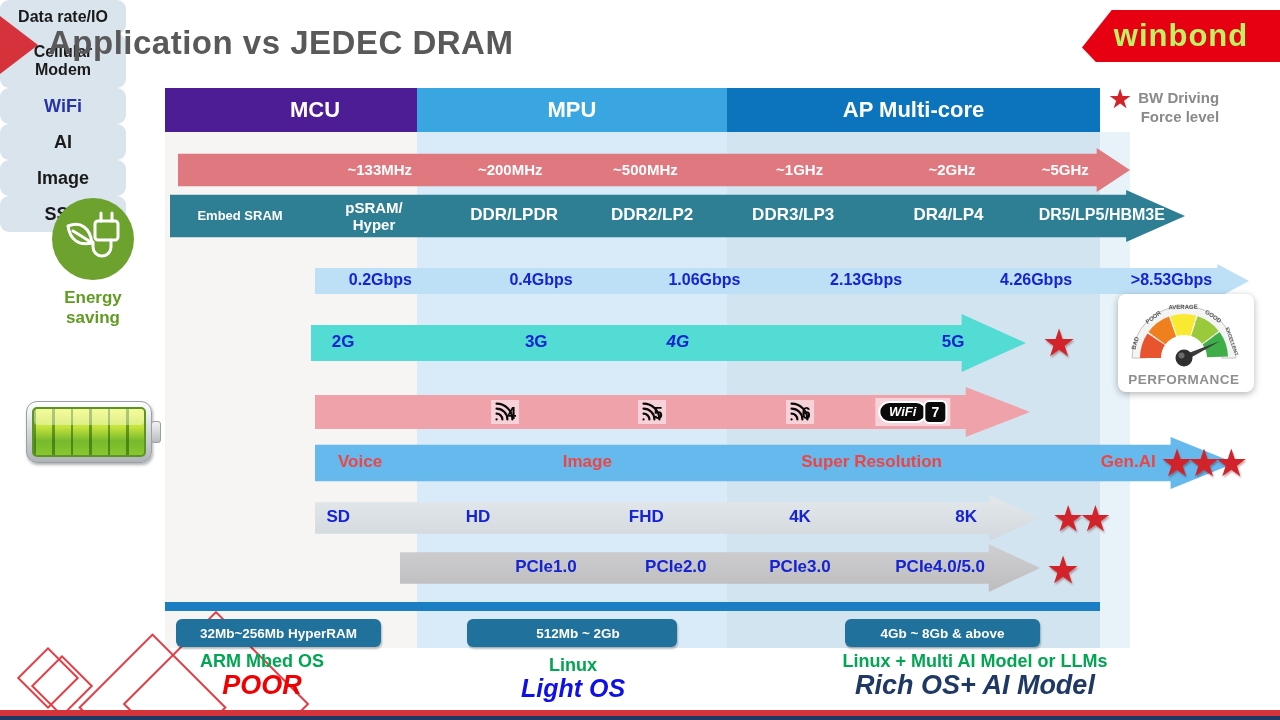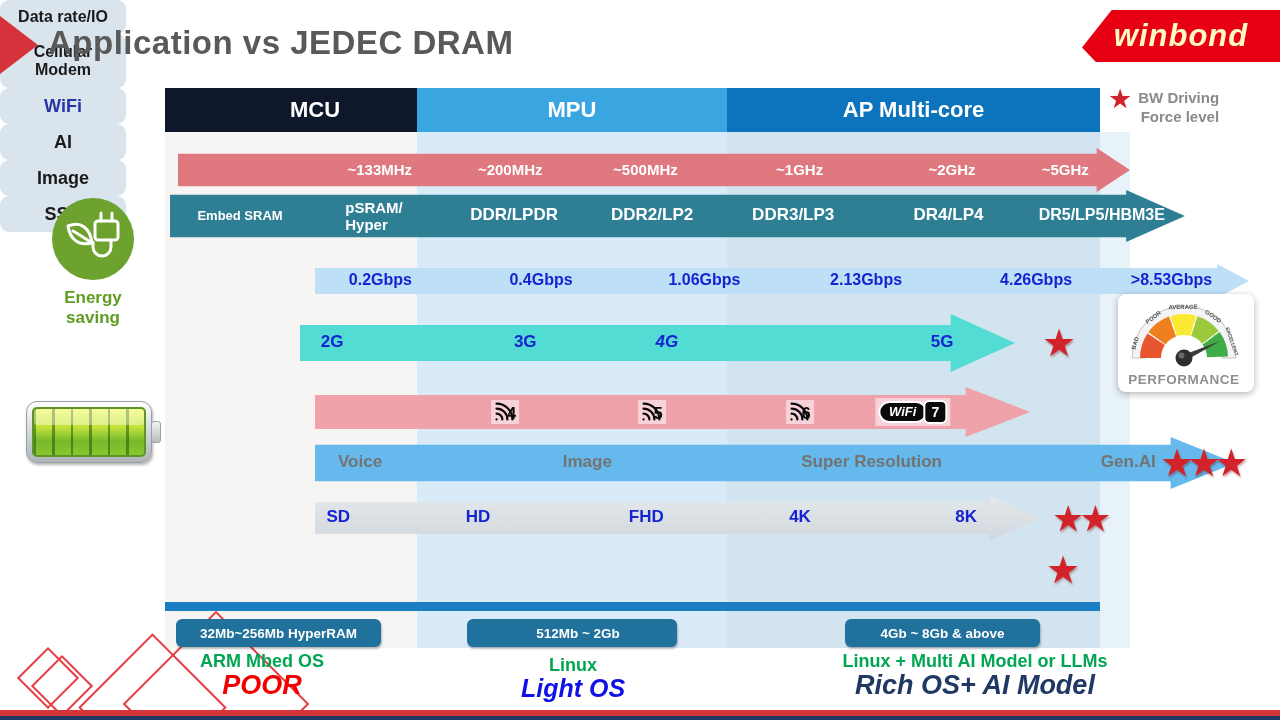--- a/index.html
+++ b/index.html
@@ -9,41 +9,41 @@
   .abs { position:absolute; }
   .pre { white-space:pre-line; }
 
   
   .chev { left:0; top:16px; width:38px; height:58px; background:#D6323B;
           clip-path:polygon(0 0,100% 50%,0 100%); }
   .title { left:48px; top:24px; font-size:33px; font-weight:bold; color:#595959; letter-spacing:.5px; }
   .logo { right:0; top:10px; width:198px; height:52px; background:#E60012;
           clip-path:polygon(15% 0,100% 0,100% 100%,7% 100%,0 72%);
           display:flex; align-items:center; justify-content:center; }
-  .logo span { color:#fef9c3; font-weight:bold; font-style:italic; font-size:31px; letter-spacing:1px; }
+  .logo span { color:#bef264; font-weight:bold; font-size:31px; letter-spacing:1px; }
   .bw-legend { left:1108px; top:84px; display:flex; align-items:flex-start; }
   .bw-legend .st { color:#D2232A; font-size:27px; line-height:30px; }
   .bw-legend .tx { color:#8A8A8A; font-weight:bold; font-size:15px; line-height:19px; margin-left:6px; margin-top:4px;text-align:right; }
 
   
   .colhdr { top:88px; height:44px; display:flex; align-items:center; justify-content:center;
             color:#fff; font-weight:bold; font-size:22px; }
   .band { top:132px; height:516px; }
 
   
   .lbox { left:176px; width:126px; background:#D9E4ED; border-radius:9px;
           display:flex; align-items:center; justify-content:center;
           font-weight:bold; color:#1a1a1a; text-align:center; line-height:1.15; }
 
   
   .arrow { position:absolute; }
   .arrow .bg { position:absolute; inset:0; filter:drop-shadow(1px 2px 2px rgba(0,0,0,.18)); }
   .al { position:absolute; transform:translateX(-50%); font-weight:bold; white-space:nowrap; top:50%; margin-top:-.62em; }
   .blue-v { color:#1523D2; }
-  .navy-v { color:#737373; }
+  .navy-v { color:#ef4444; }
   .white-v { color:#fff; }
 
   .star { position:absolute; color:#D2232A; text-shadow:1px 2px 2px rgba(110,0,0,.35);
           font-family:"DejaVu Sans", sans-serif; line-height:1; }
 
   
   .wifi-ic { position:absolute; top:50%; transform:translate(-50%,-50%);
              background:#F8D2D9; display:flex; align-items:flex-end; padding:2px 3px; }
   .wifi-ic b { font-size:16px; color:#0a0a0a; margin-left:-7px; line-height:1; }
   .wifi7 { position:absolute; top:50%; transform:translate(-50%,-50%);
@@ -108,21 +108,21 @@
   <div class="abs title">Application vs JEDEC DRAM</div>
   <div class="abs logo">
     <span>winbond</span>
   </div>
   <div class="abs bw-legend">
     <span class="st">★</span>
     <span class="tx pre">BW Driving
 Force level</span>
   </div>
 
-  <div class="abs colhdr" style="left:165px;width:300px;background:#0f172a;">
+  <div class="abs colhdr" style="left:165px;width:300px;background:#4c1d95;">
     <span>MCU</span>
     </div>
   <div class="abs colhdr" style="left:417px;width:310px;background:#39A5E1;">
     <span>MPU</span>
     </div>
   <div class="abs colhdr" style="left:727px;width:373px;background:#0C74BC;">
     <span>AP Multi-core</span>
     </div>
 
   <div class="arrow" style="left:178px;top:148px;width:952px;height:44px;">
@@ -131,21 +131,21 @@
     <span class="al white-v" style="left:34.9%;font-size:15px;">~200MHz</span>
     <span class="al white-v" style="left:49.1%;font-size:15px;">~500MHz</span>
     <span class="al white-v" style="left:65.3%;font-size:15px;">~1GHz</span>
     <span class="al white-v" style="left:81.3%;font-size:15px;">~2GHz</span>
     <span class="al white-v" style="left:93.2%;font-size:15px;">~5GHz</span>
   </div>
 
   <div class="arrow" style="left:170px;top:190px;width:1015px;height:52px;">
     <div class="bg" style="background:#2F7F94;clip-path:polygon(0 9%,94.2% 9%,94.2% 0,100% 50%,94.2% 100%,94.2% 91%,0 91%);"></div>
     <span class="al white-v" style="left:6.9%;font-size:13px;">Embed SRAM</span>
-    <span class="al white-v pre" style="left:20.1%;font-size:15px;line-height:1.1;white-space:pre-line;top:50%;transform:translate(-50%,-50%);margin-top:0;">pSRAM/
+    <span class="al white-v pre" style="left:20.1%;font-size:15px;line-height:1.1;white-space:pre-line;top:50%;transform:translate(-50%,-50%);margin-top:0;text-align:center;">pSRAM/
 Hyper</span>
     <span class="al white-v" style="left:33.9%;font-size:17px;">DDR/LPDR</span>
     <span class="al white-v" style="left:47.5%;font-size:17px;">DDR2/LP2</span>
     <span class="al white-v" style="left:61.4%;font-size:17px;">DDR3/LP3</span>
     <span class="al white-v" style="left:76.7%;font-size:17px;">DR4/LP4</span>
     <span class="al white-v" style="left:91.8%;font-size:16px;">DR5/LP5/HBM3E</span>
   </div>
 
   <div class="lbox" style="top:264px;height:34px;font-size:16px;">
     <span>Data rate/IO</span>
@@ -156,21 +156,21 @@
     <span class="al blue-v" style="left:24.2%;font-size:16px;">0.4Gbps</span>
     <span class="al blue-v" style="left:41.7%;font-size:16px;">1.06Gbps</span>
     <span class="al blue-v" style="left:59%;font-size:16px;">2.13Gbps</span>
     <span class="al blue-v" style="left:77.2%;font-size:16px;">4.26Gbps</span>
     <span class="al blue-v" style="left:91.7%;font-size:16px;">&gt;8.53Gbps</span>
   </div>
 
   <div class="lbox pre" style="top:316px;height:54px;font-size:16px;">
     <span class="pre">Cellular
 Modem</span></div>
-  <div class="arrow" style="left:300px;top:314px;width:715px;height:58px;">
+  <div class="arrow" style="left:311px;top:314px;width:715px;height:58px;">
     <div class="bg" style="background:#53DCD3;clip-path:polygon(0 19%,91% 19%,91% 0,100% 50%,91% 100%,91% 81%,0 81%);"></div>
     <span class="al blue-v" style="left:4.5%;font-size:17px;">2G</span>
     <span class="al blue-v" style="left:31.5%;font-size:17px;">3G</span>
     <span class="al blue-v" style="left:51.3%;font-size:17px;font-style:italic;">4G</span>
     <span class="al blue-v" style="left:89.8%;font-size:17px;">5G</span>
   </div>
   <span class="star" style="left:1042px;top:324px;font-size:38px;">★</span>
 
   <div class="lbox" style="top:390px;height:36px;font-size:18px;color:#2633A6;">
     <span>WiFi</span>
@@ -237,20 +237,27 @@
     <span class="al blue-v" style="left:22.5%;font-size:17px;">HD</span>
     <span class="al blue-v" style="left:45.7%;font-size:17px;">FHD</span>
     <span class="al blue-v" style="left:66.9%;font-size:17px;">4K</span>
     <span class="al blue-v" style="left:89.8%;font-size:17px;">8K</span>
   </div>
   <span class="star" style="left:1052px;top:501px;font-size:36px;letter-spacing:-5px;">★★</span>
 
   <div class="lbox" style="top:548px;height:36px;font-size:18px;">
     <span>SSD</span>
     </div>
+  <div class="arrow" style="left:400px;top:544px;width:640px;height:48px;">
+    <div class="bg" style="background:linear-gradient(180deg,#CFCFD1,#BDBDBF);clip-path:polygon(0 17%,92% 17%,92% 0,100% 50%,92% 100%,92% 83%,0 83%);"></div>
+    <span class="al blue-v" style="left:22.8%;font-size:17px;">PCIe1.0</span>
+    <span class="al blue-v" style="left:43.1%;font-size:17px;">PCIe2.0</span>
+    <span class="al blue-v" style="left:62.5%;font-size:17px;">PCIe3.0</span>
+    <span class="al blue-v" style="left:84.4%;font-size:17px;">PCIe4.0/5.0</span>
+  </div>
   <span class="star" style="left:1046px;top:551px;font-size:38px;">★</span>
 
   <div class="abs divider"></div>
   <div class="abs cap" style="left:176px;width:205px;">
     <span>32Mb~256Mb HyperRAM</span>
     </div>
   <div class="abs cap" style="left:467px;width:210px;padding-left:12px;">
     <span>512Mb ~ 2Gb</span>
     </div>
   <div class="abs cap" style="left:845px;width:195px;">

